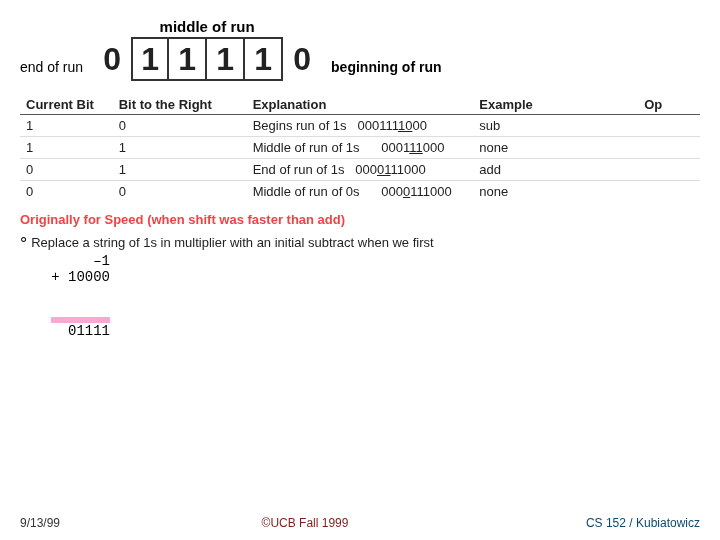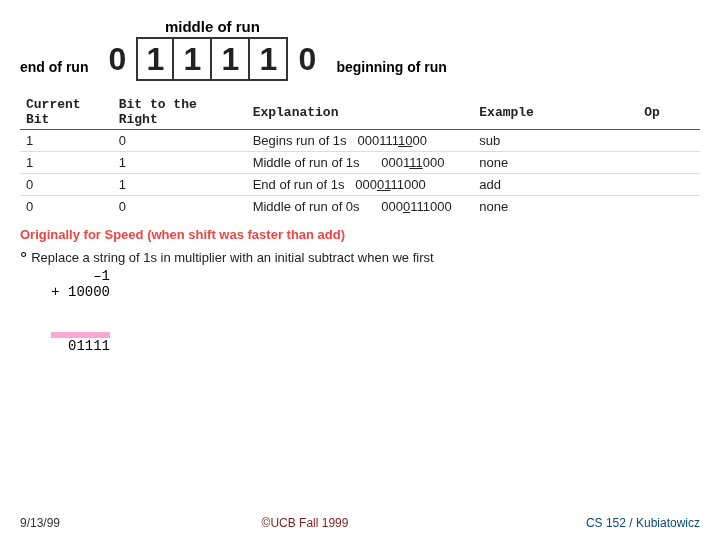--- a/index.html
+++ b/index.html
@@ -56,21 +56,20 @@
       margin-bottom: 10px;
     }
 
     .table-section th {
       font-size: 13px;
       font-weight: bold;
       text-align: left;
       padding: 2px 6px;
       border-bottom: 1px solid #555;
       color: #222;
-      font-family: Liberation Mono, monospace;
     }
 
     .table-section td {
       font-size: 13px;
       padding: 3px 6px;
       color: #222;
       vertical-align: top;
     }
 
     .table-section tr:not(:last-child) td {
@@ -144,21 +143,21 @@
       font-size: 13px;
     }
   </style>
 </head>
 <body>
 
 <div class="page">
 
 
   <div style="display:flex; align-items:flex-end; margin-bottom:14px; margin-top:6px;">
-    <div style="font-size:14px; font-weight:bold; margin-right:10px; padding-bottom:6px;">end of run</div>
+    <div style="font-size:14px; font-weight:normal; margin-right:10px; padding-bottom:6px;">end of run</div>
 
     <div style="display:flex; flex-direction:column; align-items:center;justify-content:center;">
       <div style="font-size:15px; font-weight:bold; margin-bottom:2px;">middle of run</div>
       <div style="display:flex; align-items:center;">
 
         <div class="bit">0</div>
 
         <div class="bit bit-boxed">1</div>
         <div class="bit bit-boxed" style="border-left:none;">1</div>
         <div class="bit bit-boxed" style="border-left:none;">1</div>

